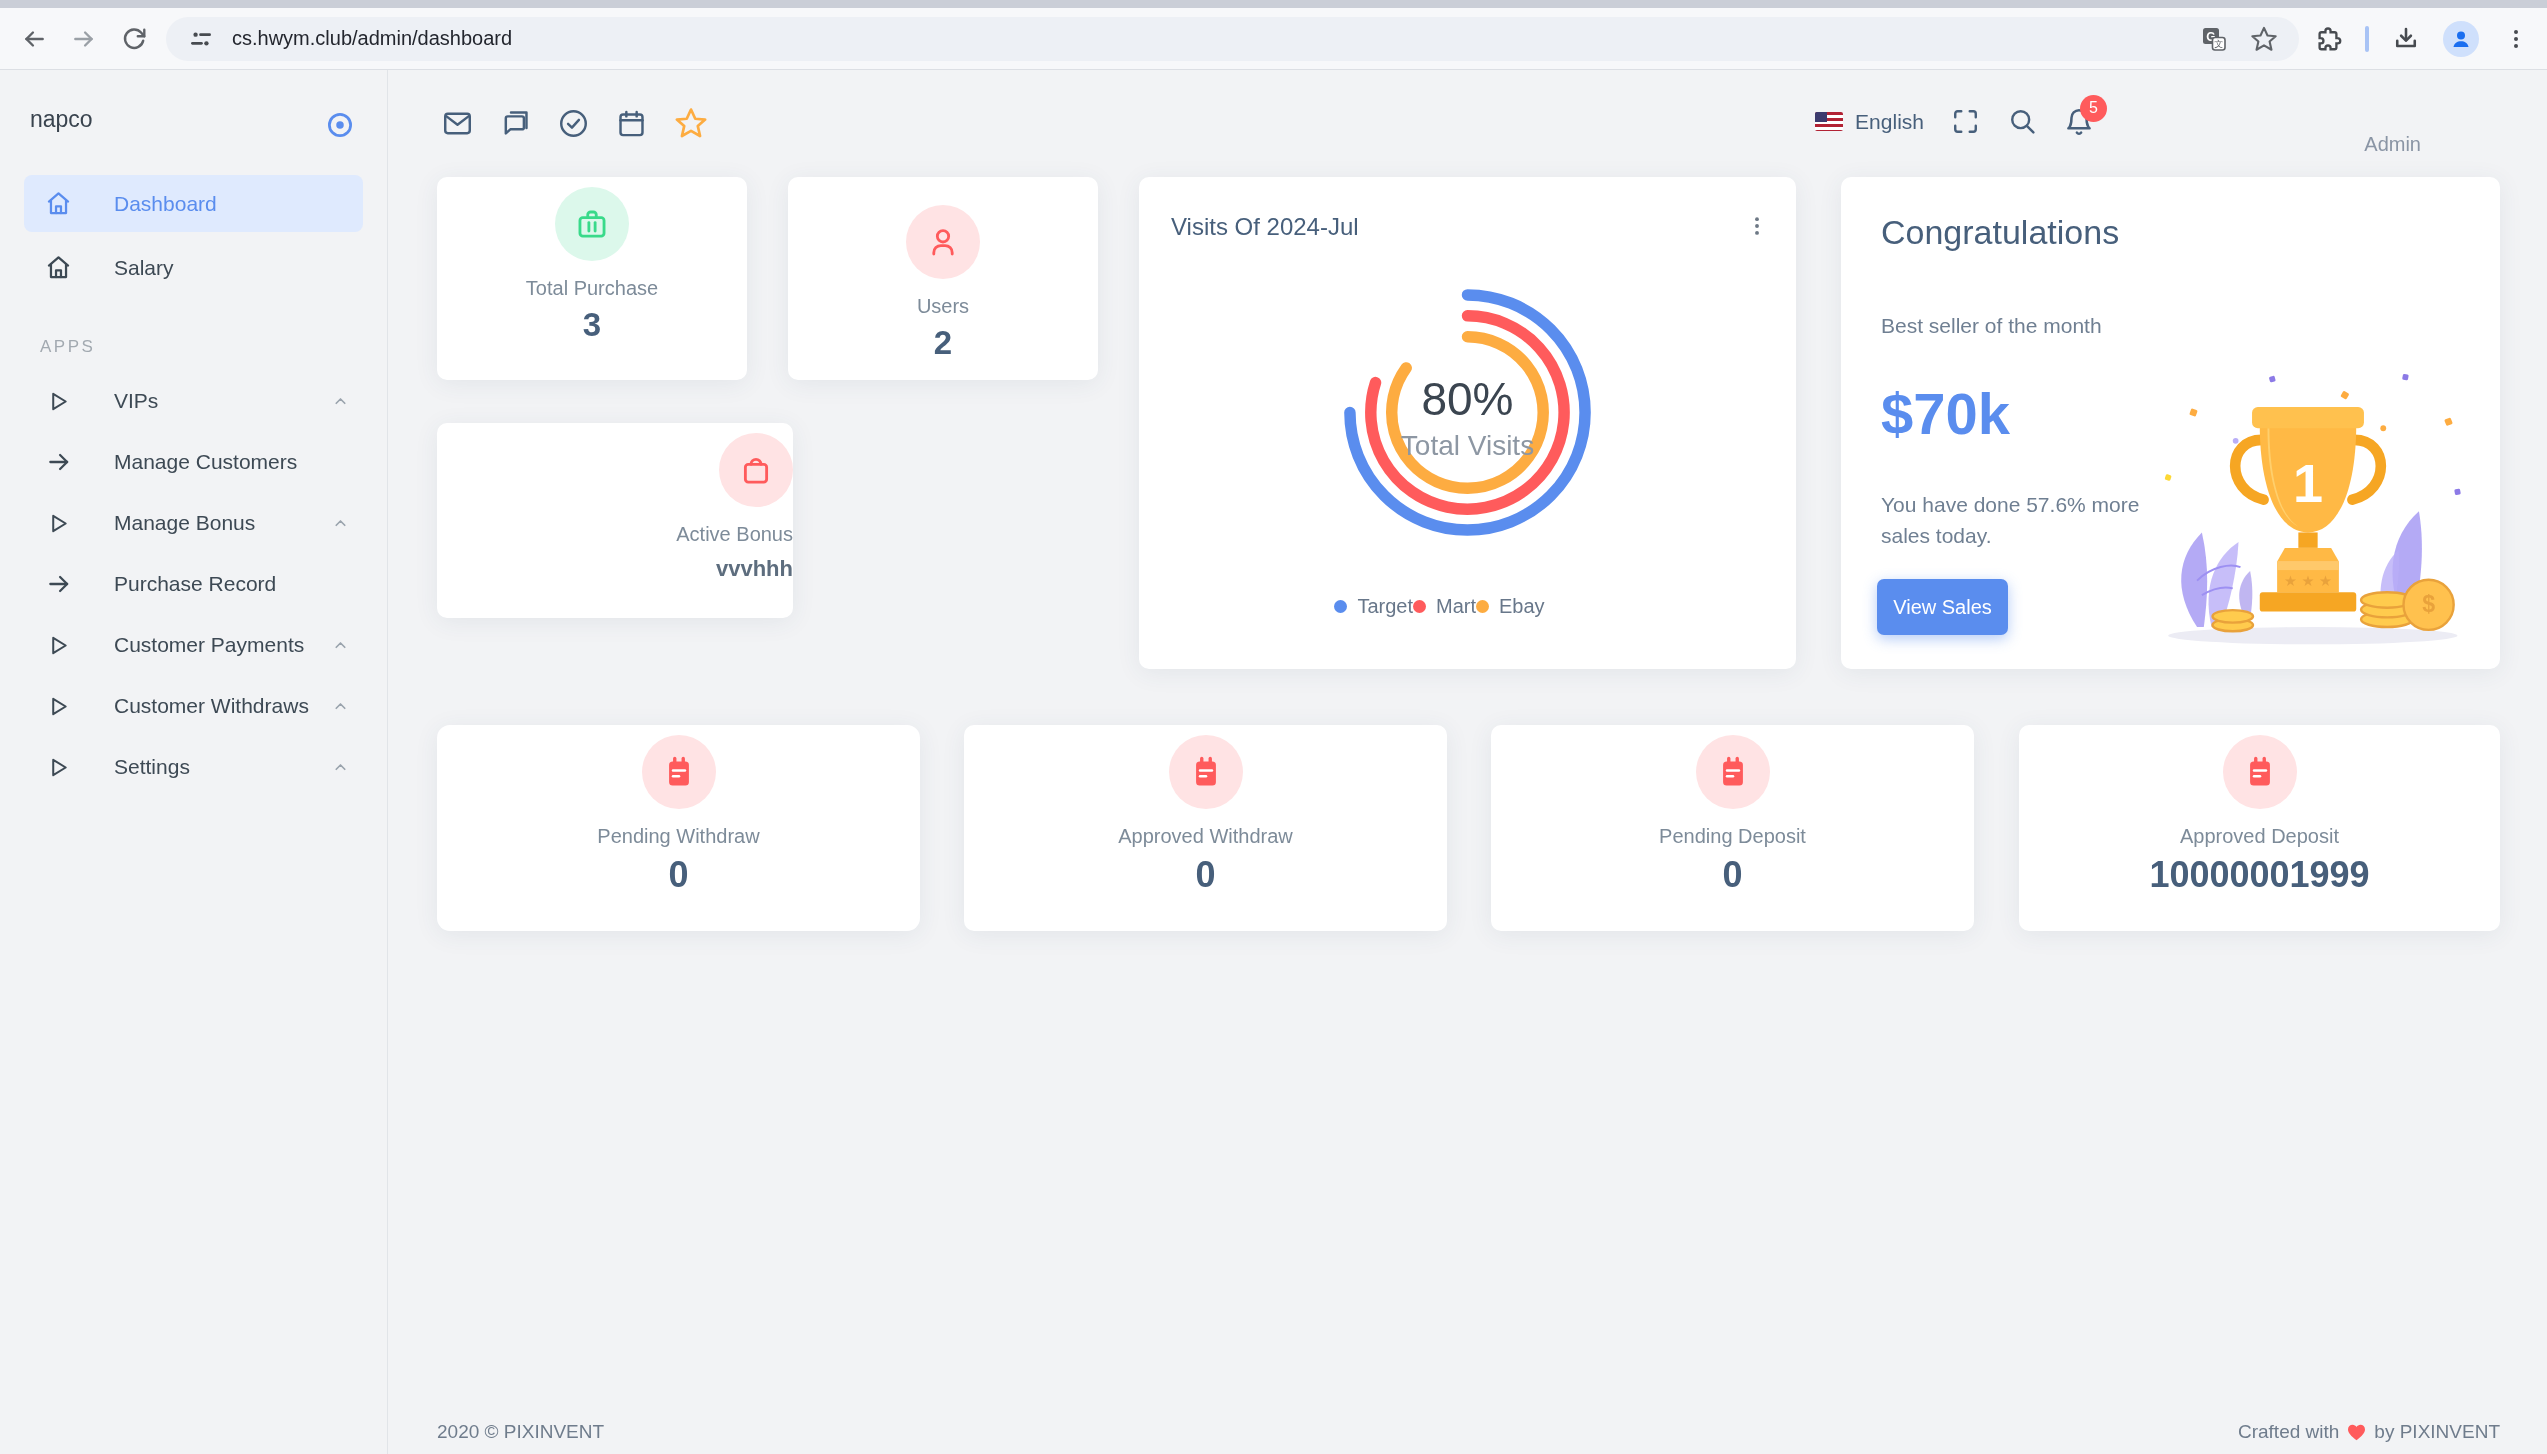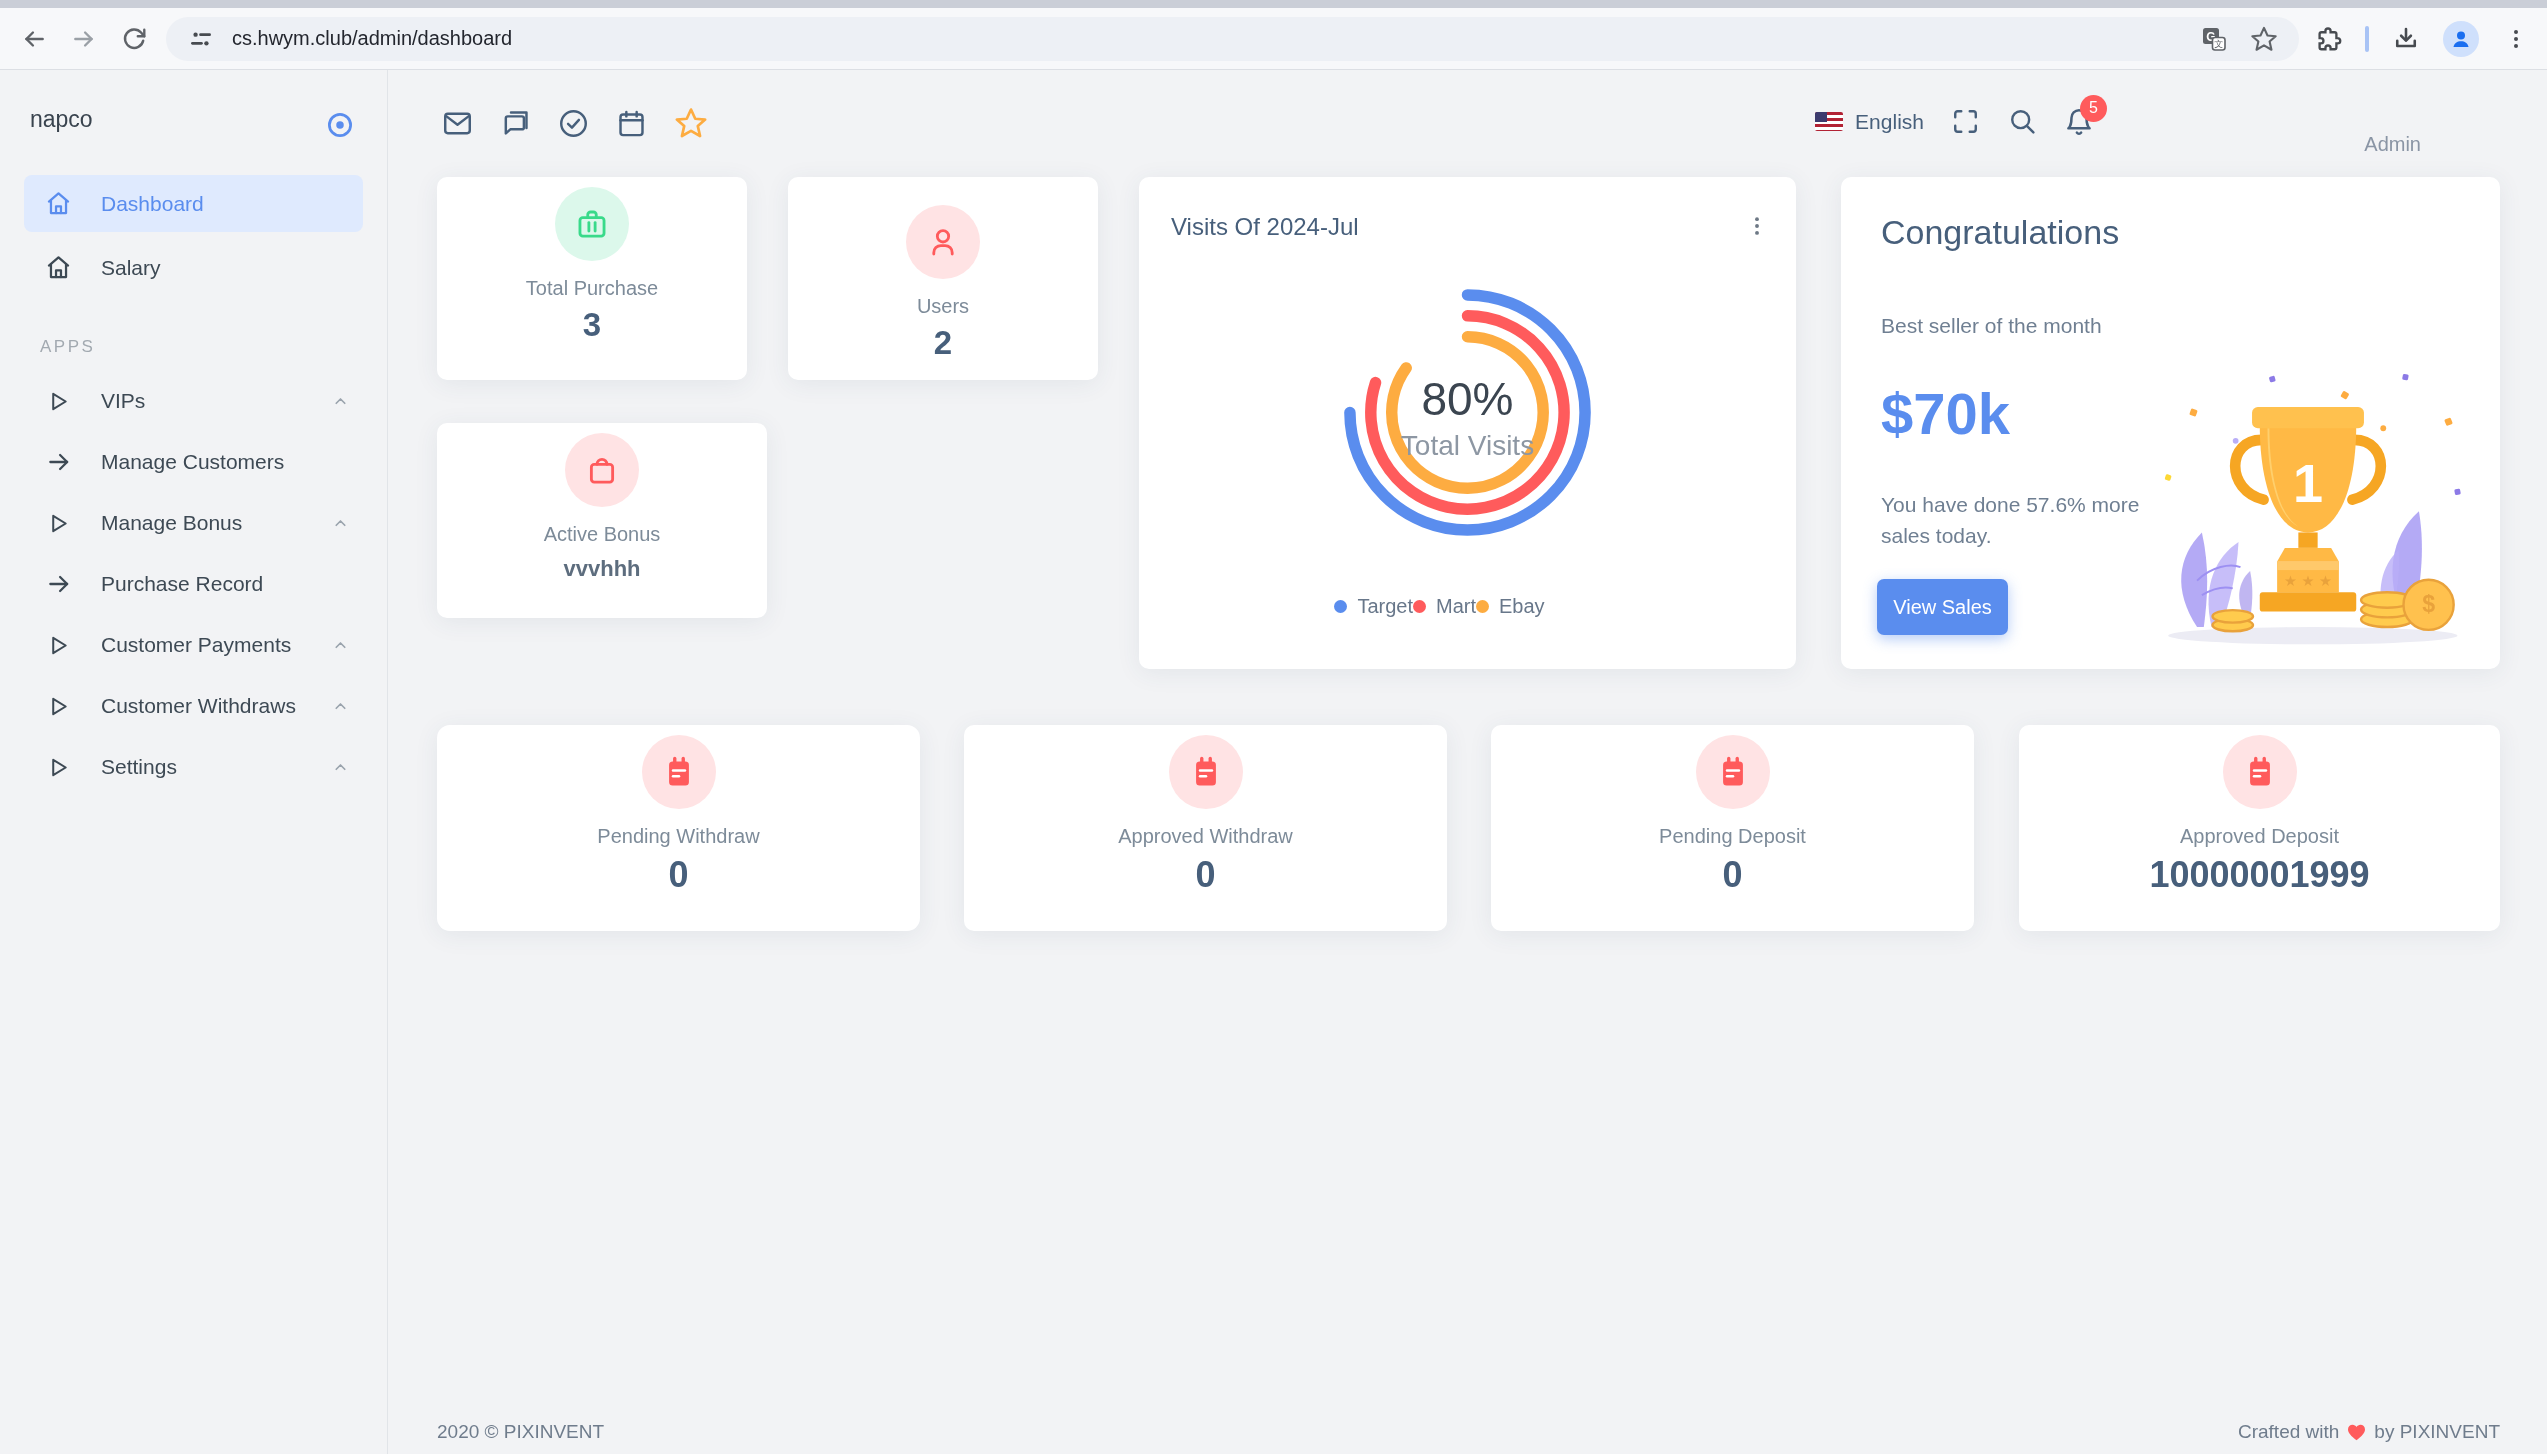--- a/index.html
+++ b/index.html
@@ -35,21 +35,21 @@
 
   
   .brand { position:absolute; top:36px; left:30px; font-size:23px; color:#39434e; }
   .brand-toggle { position:absolute; top:40px; right:32px; width:30px; height:30px;
     color:#5A8DEE; }
   .nav { position:absolute; top:105px; left:0; right:0; }
   .nav-item { height:57px; margin:0 24px 7px; display:flex; align-items:center;
     padding:0 14px 0 21px; border-radius:8px; color:#3d4954; font-size:21px; cursor:pointer; }
   .nav-item .mi { width:27px; height:27px; display:flex; align-items:center;
     justify-content:center; flex:0 0 auto; }
-  .nav-item .mi-label { margin-left:29px; white-space:nowrap; }
+  .nav-item .mi-label { margin-left:42px; white-space:nowrap; }
   .nav-item.active { background:#dfeafe; color:#5A8DEE; }
   .section-label { margin:41px 0 22px 40px; font-size:17px; letter-spacing:2.5px;
     color:#a2a9b0; }
   .nav-item.group { height:44px; margin-bottom:17px; }
   .chev { margin-left:auto; width:17px; height:17px; color:#9aa3ad; display:flex;
     align-items:center; justify-content:center; }
 
   
   .quick-icons { position:absolute; top:36px; left:54px; display:flex; gap:27px;
     align-items:center; color:#475F7B; }
@@ -76,21 +76,21 @@
     align-items:center; justify-content:center; }
   .tone-success { background:#dcf8eb; color:#39DA8A; }
   .tone-danger { background:#ffe3e4; color:#FF5B5C; }
   .stat-label { margin-top:16px; font-size:20px; color:#7d8b99; }
   .stat-value { margin-top:6px; font-size:33px; font-weight:700; color:#475F7B; }
   .stat-value.small { font-size:22px; font-weight:600; color:#5d6d7e; margin-top:10px; }
   .stat-value.big { font-size:36px; }
 
   #card-total    { left:49px;   top:107px; width:310px; height:203px; }
   #card-users    { left:400px;  top:107px; width:310px; height:203px;justify-content:center; }
-  #card-bonus    { left:49px;   top:353px; width:330px; height:195px; }
+  #card-bonus    { left:49px;   top:353px; width:356px; height:195px;align-items:flex-end; }
   #card-chart    { left:751px;  top:107px; width:657px; height:492px; }
   #card-congrats { left:1453px; top:107px; width:659px; height:492px; }
   #card-pw { left:49px;   top:655px; width:483px; height:206px;border-radius:13px; }
   #card-aw { left:576px;  top:655px; width:483px; height:206px; }
   #card-pd { left:1103px; top:655px; width:483px; height:206px; }
   #card-ad { left:1631px; top:655px; width:481px; height:206px; }
 
   
   .chart-title { position:absolute; left:32px; top:36px; font-size:24px; color:#475F7B; }
   .kebab { position:absolute; right:24px; top:32px; width:30px; height:34px; color:#6d7885;

